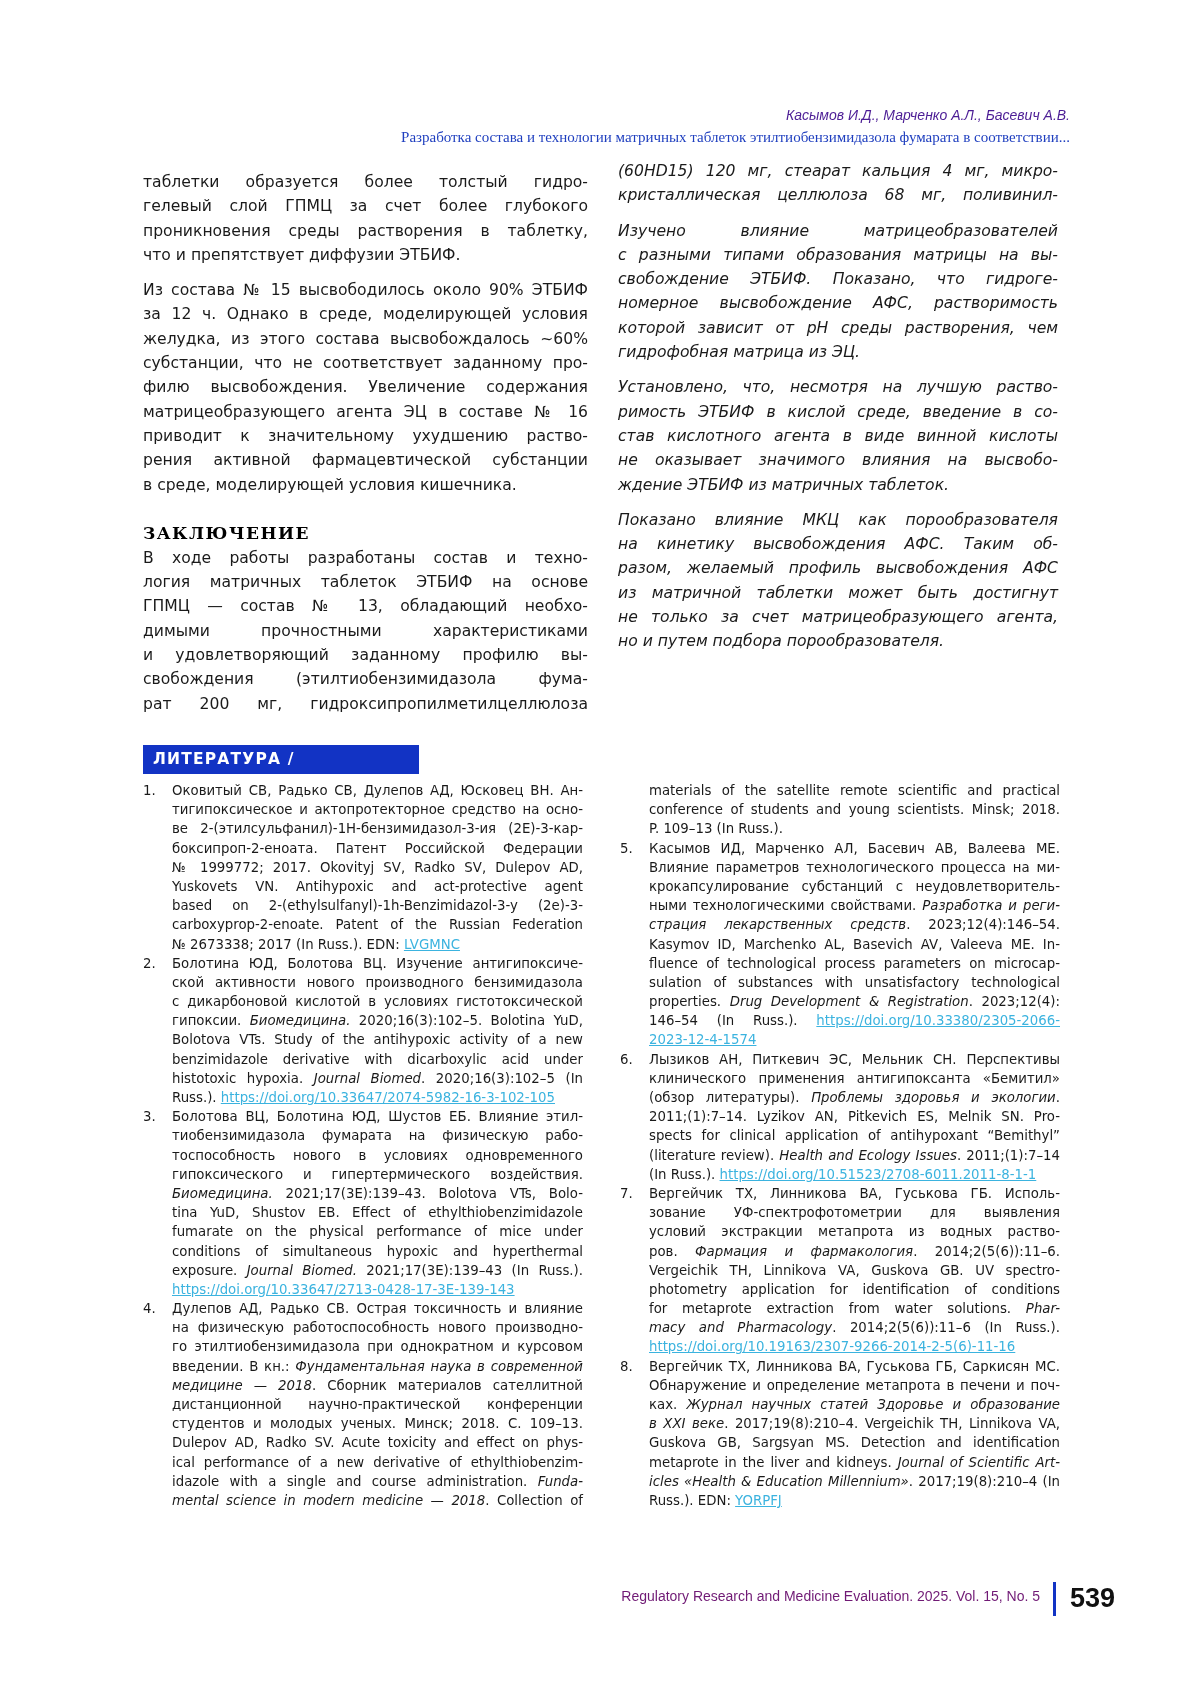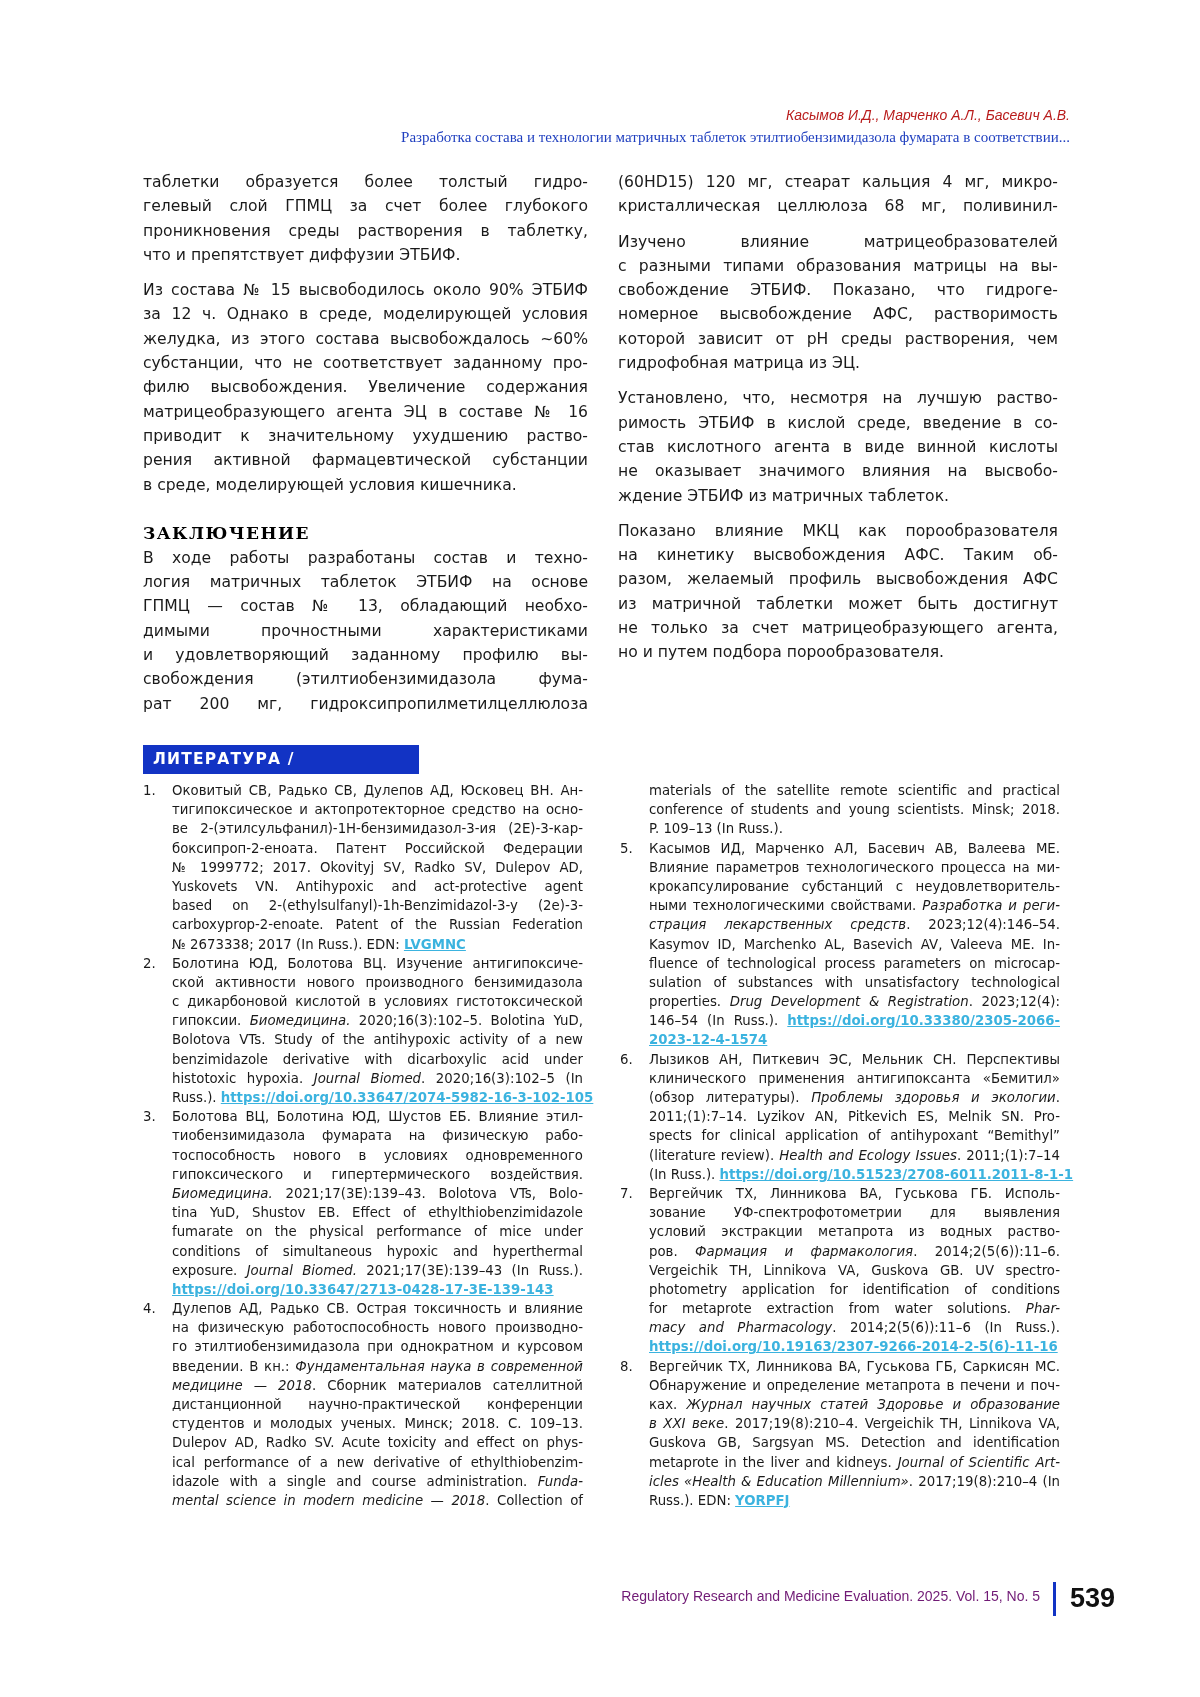--- a/index.html
+++ b/index.html
@@ -1,19 +1,19 @@
 <!DOCTYPE html>
 <html><head>
 <meta charset="utf-8">
 <style>
   html, body { margin: 0; padding: 0; background: #ffffff; }
   body { width: 1200px; height: 1697px; position: relative; overflow: hidden;
          font-family: "DejaVu Sans", sans-serif; color: #1a1a1a; }
   .page-header { position: absolute; right: 130px; top: 104px; text-align: right; }
-  .authors { font-family: "Liberation Sans", sans-serif; font-style: italic; font-size: 14px; color: #b91c1c; line-height: 22px; }
+  .authors { font-family: "Liberation Sans", sans-serif; font-style: italic; font-size: 14px; color: #4c1d95; line-height: 22px; }
   .running-title { font-family: "Liberation Serif", serif; font-size: 15px; color: #1f3fbf; line-height: 22px; }
 
   .col { position: absolute; }
   .col-left { left: 143px; width: 445px; }
   .col-right { left: 618px; width: 440px; }
 
   .body-text { font-size: 15.6px; line-height: 24.3px; }
   .para { margin: 0 0 11px 0; }
   .line { display: block; text-align: justify; text-align-last: justify; white-space: nowrap; height: 24.3px; }
   .line.last { text-align-last: left; }
@@ -26,21 +26,21 @@
                 padding-left: 10px; box-sizing: border-box; }
 
   .refs-col { position: absolute; font-size: 13.3px; line-height: 19.2px; }
   .refs-left { left: 143px; top: 781px; width: 440px; }
   .refs-right { left: 620px; top: 781px; width: 440px; }
   .ref { position: relative; padding-left: 29px; }
   .ref-num { position: absolute; left: 0; top: 0; }
   .rline { display: block; text-align: justify; text-align-last: justify; white-space: nowrap; height: 19.2px; }
   .rline.last { text-align-last: left; }
   .it { font-style: italic; }
-  .link { color: #3bb3df; text-decoration: underline; font-weight: bold; }
+  .link { color: #3bb3df; text-decoration: underline; }
 
   .footer { position: absolute; top: 1582px; left: 0; width: 1200px; height: 34px; }
   .journal-name { position: absolute; right: 160px; top: 6px; font-family: "Liberation Sans", sans-serif; font-size: 14px; color: #701a75; }
   .footer-rule { position: absolute; left: 1053px; top: 0; width: 3px; height: 34px; background: #1233c4; }
   .page-number { position: absolute; left: 1070px; top: 1px; font-family: "Liberation Sans", sans-serif; font-size: 27px; font-weight: bold; color: #111; }
 </style>
 </head>
 <body>
 
 <div class="page-header">
@@ -74,21 +74,21 @@
       <span class="line">В ходе работы разработаны состав и техно-</span>
       <span class="line">логия матричных таблеток ЭТБИФ на основе</span>
       <span class="line">ГПМЦ — состав № 13, обладающий необхо-</span>
       <span class="line">димыми прочностными характеристиками</span>
       <span class="line">и удовлетворяющий заданному профилю вы-</span>
       <span class="line">свобождения (этилтиобензимидазола фума-</span>
       <span class="line">рат 200 мг, гидроксипропилметилцеллюлоза</span>
     </div>
 </div>
 
-<div class="col col-right body-text" style="top:170px;">
+<div class="col col-right body-text" style="top:159px;font-style:italic;">
   <div id="right-paras">
       <div class="para">
         <span class="line">(60HD15) 120 мг, стеарат кальция 4 мг, микро-</span>
         <span class="line">кристаллическая целлюлоза 68 мг, поливинил-</span>
       </div>
       <div class="para">
         <span class="line">Изучено влияние матрицеобразователей</span>
         <span class="line">с разными типами образования матрицы на вы-</span>
         <span class="line">свобождение ЭТБИФ. Показано, что гидроге-</span>
         <span class="line">номерное высвобождение АФС, растворимость</span>

